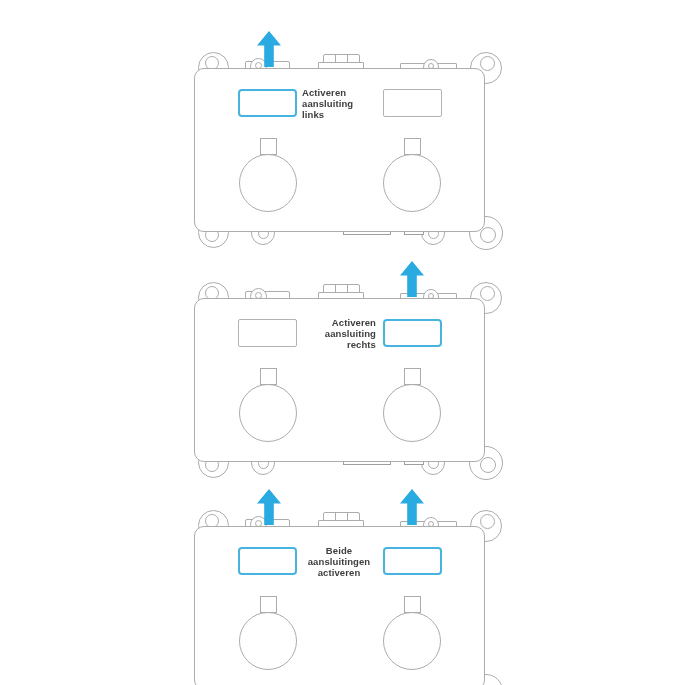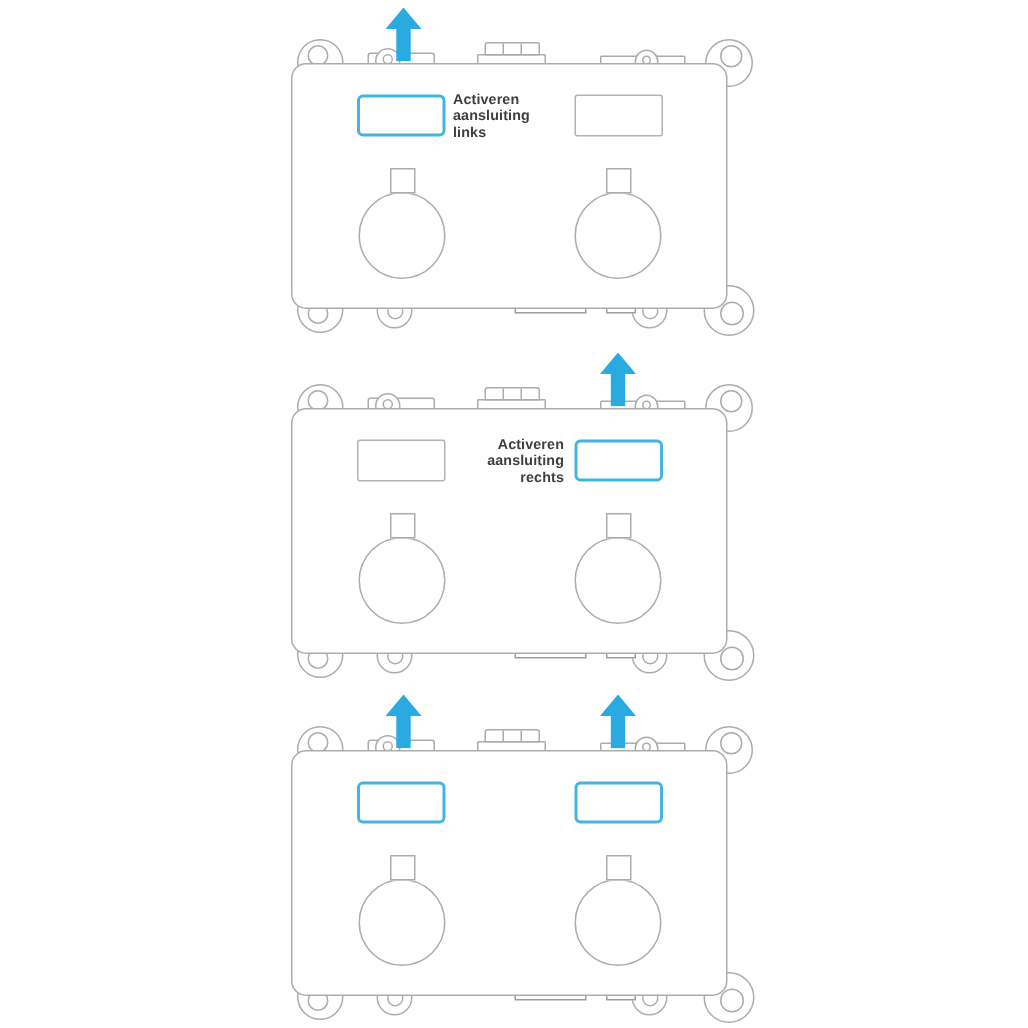--- a/index.html
+++ b/index.html
@@ -4,21 +4,21 @@
 <style>
   :root{
     --accent:#29ABE2;
     --hl:#45B4DF;
     --outline:#ACACAC;
     --text:#3E3E3E;
   }
   *{margin:0;padding:0;box-sizing:border-box;}
   body{background:#fff;font-family:"Liberation Sans", sans-serif;}
   .canvas{position:relative;width:685px;height:685px;background:#fff;overflow:hidden;}
-  .device{position:absolute;left:0;width:685px;height:230px;}
+  .device{position:absolute;left:0;width:685px;height:230px;margin-top:26px;}
   .d1{top:0;} .d2{top:230;} .d3{top:458px;}
   .d1{top:0px;} .d2{top:230px;}
 
   
   .vbody{position:absolute;left:194px;top:42px;width:291px;height:164px;
     background:#fff;border:1px solid var(--outline);border-radius:10px;z-index:2;}
 
   
   .arrow{position:absolute;top:5px;width:24px;height:36px;background:var(--accent);
     clip-path:polygon(50% 0,100% 40%,70% 40%,70% 100%,30% 100%,30% 40%,0 40%);z-index:3;}
@@ -202,20 +202,25 @@
     <div class="ear bump-ro"></div>
     <div class="ear bump-ri"></div>
     <div class="btab btab-a"></div>
     <div class="btab btab-b"></div>
 
     <div class="vbody"></div>
 
     <div class="slot slot-left highlight"></div>
     <div class="slot slot-right highlight"></div>
 
+    <div class="label align-center">
+      <div>Beide</div>
+      <div>aansluitingen</div>
+      <div>activeren</div>
+    </div>
 
     <div class="knob knob-left"></div>
     <div class="knob knob-right"></div>
     <div class="ktab ktab-left"></div>
     <div class="ktab ktab-right"></div>
   </section>
 
 </div>
 
 </body></html>

